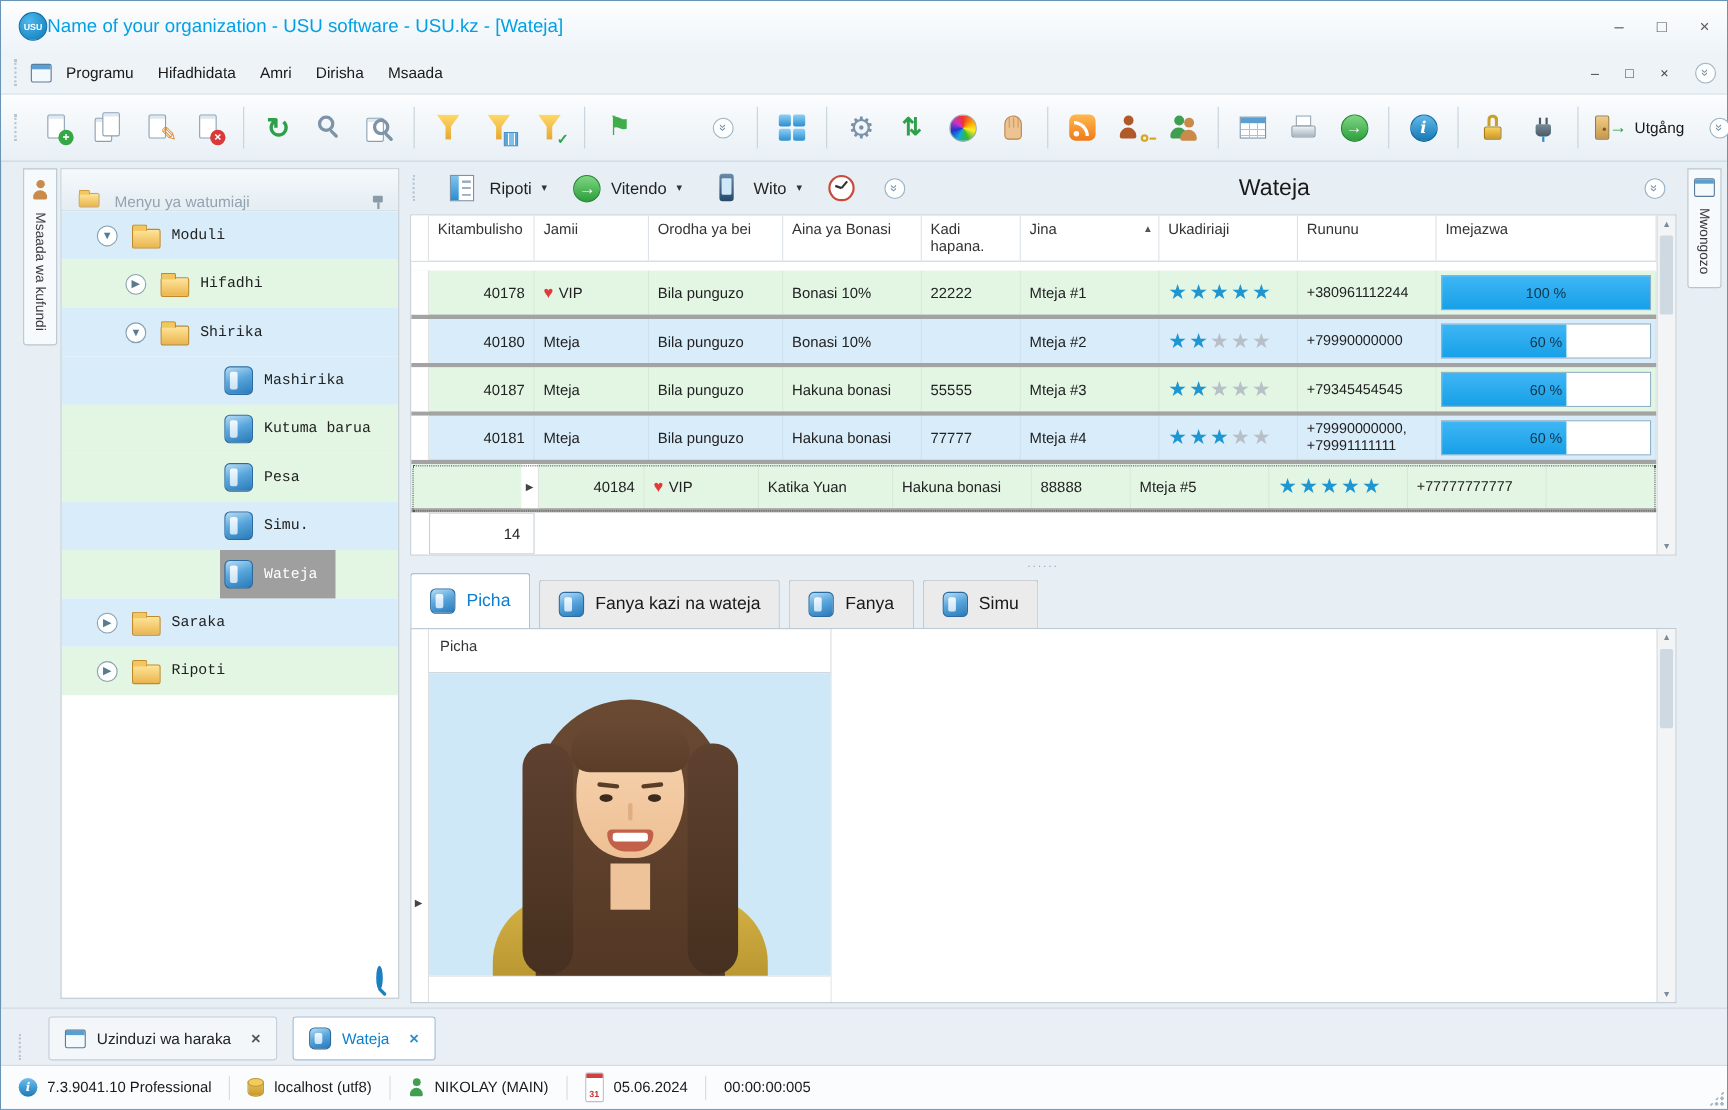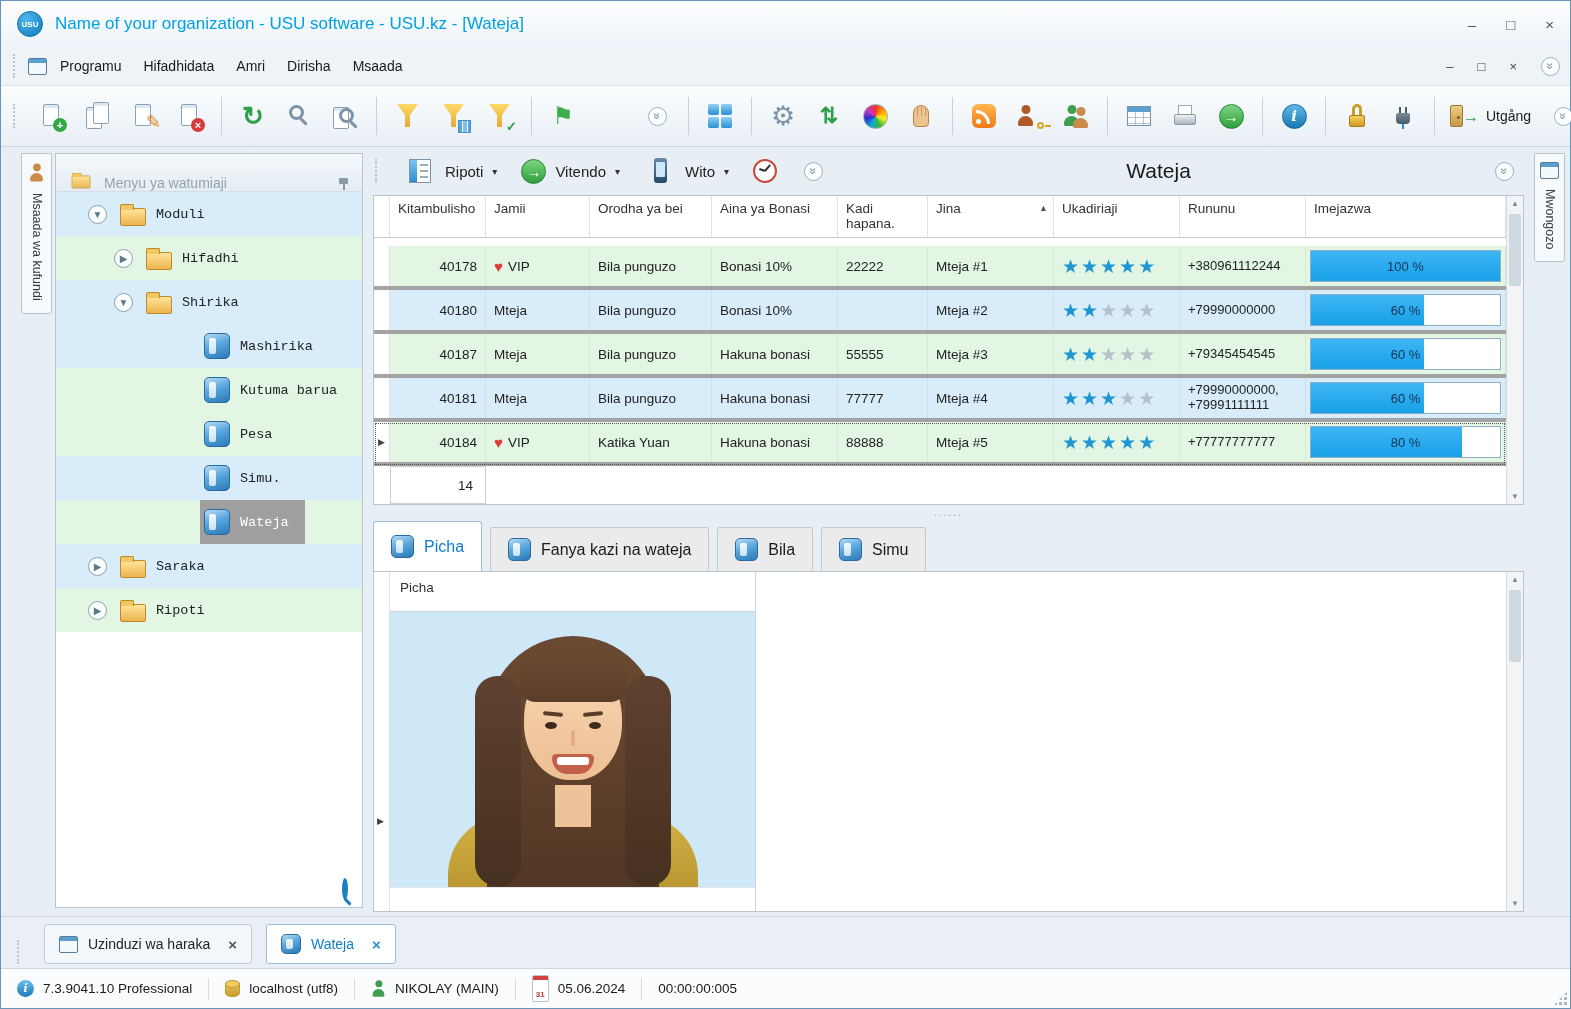--- a/index.html
+++ b/index.html
@@ -3,21 +3,21 @@
 <meta charset="utf-8">
 <style>
   * { margin:0; padding:0; box-sizing:border-box; }
   html,body { width:1571px; height:1009px; overflow:hidden; }
   body { font-family:"Liberation Sans", sans-serif; font-size:14px; color:#222; background:#dfe9f0; }
   .window { position:absolute; inset:0; border:1px solid #6a93b8; background:#e7eef4; display:flex; flex-direction:column; }
 
   
   .titlebar { height:46px; display:flex; align-items:center; padding:0 16px; background:linear-gradient(#fdfeff,#eef4f9); flex:none; }
   .logo { width:26px; height:26px; border-radius:50%; background:radial-gradient(circle at 35% 30%,#4db8ec,#0e7ab8); color:#fff; font-size:8px; font-weight:bold; display:flex; align-items:center; justify-content:center; border:1px solid #0d6fa8; flex:none; }
-  .title-text { color:#00a1e4; font-size:17px; margin-left:12px; white-space:nowrap; }
+  .title-text { color:#00a1e4; font-size:17px; margin-left:0; white-space:nowrap; }
   .win-controls { margin-left:auto; display:flex; gap:30px; color:#555; font-size:15px; align-items:center; }
   .win-controls span { cursor:default; }
 
   
   .menubar { height:38px; display:flex; align-items:center; padding:0 10px; gap:2px; flex:none; background:#eef3f8; }
   .grip { width:5px; height:24px; border-left:2px dotted #b8c6d2; margin:0 8px 0 2px; flex:none; }
   .menu-item { padding:5px 11px; font-size:14px; color:#1a1a1a; }
   .mdi-controls { margin-left:auto; display:flex; gap:24px; align-items:center; color:#444; font-size:13px; }
 
   
@@ -630,26 +630,20 @@
             <span class="cell num" style="width:96px">40184</span>
             <span class="cell" style="width:104px"><i class="heart">♥</i>VIP</span>
             <span class="cell" style="width:122px">Katika Yuan</span>
             <span class="cell" style="width:126px">Hakuna bonasi</span>
             <span class="cell" style="width:90px">88888</span>
             <span class="cell" style="width:126px">Mteja #5</span>
             <span class="cell" style="width:126px">
               <span class="stars"><i class="on">★★★★★</i><i class="off"></i></span>
             </span>
             <span class="cell phone" style="width:126px">+77777777777</span>
-            <span class="cell barcell" style="flex:1">
-              <span class="bar">
-                <i class="fill" style="width:80%"></i>
-                <b class="blabel">80 %</b>
-              </span>
-            </span>
           </div>
           <div class="count-row">
             <span class="count-box">14</span>
           </div>
           <div class="vscroll" style="right:0">
             <b class="sarrow">▲</b>
             <i class="thumb"></i>
             <b class="sarrow bottom">▼</b>
           </div>
         </div>
@@ -658,21 +652,21 @@
           <span class="dtab active">
             <span class="mod small"></span>
             <span>Picha</span>
           </span>
           <span class="dtab">
             <span class="mod small"></span>
             <span>Fanya kazi na wateja</span>
           </span>
           <span class="dtab">
             <span class="mod small"></span>
-            <span>Bila</span>
+            <span>Fanya</span>
           </span>
           <span class="dtab">
             <span class="mod small"></span>
             <span>Simu</span>
           </span>
         </div>
 
       <div class="photo-panel">
         <div class="pp-gutter">
           <span class="pp-marker">▶</span>

